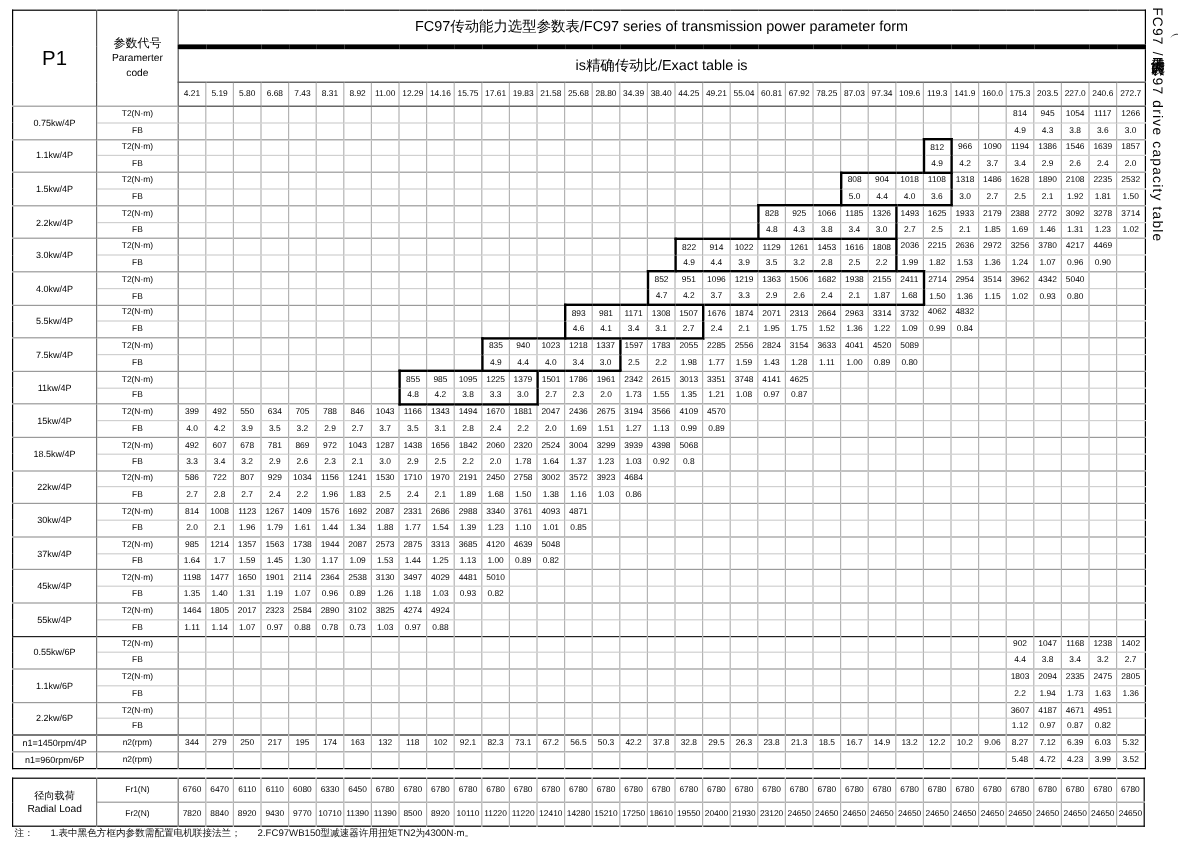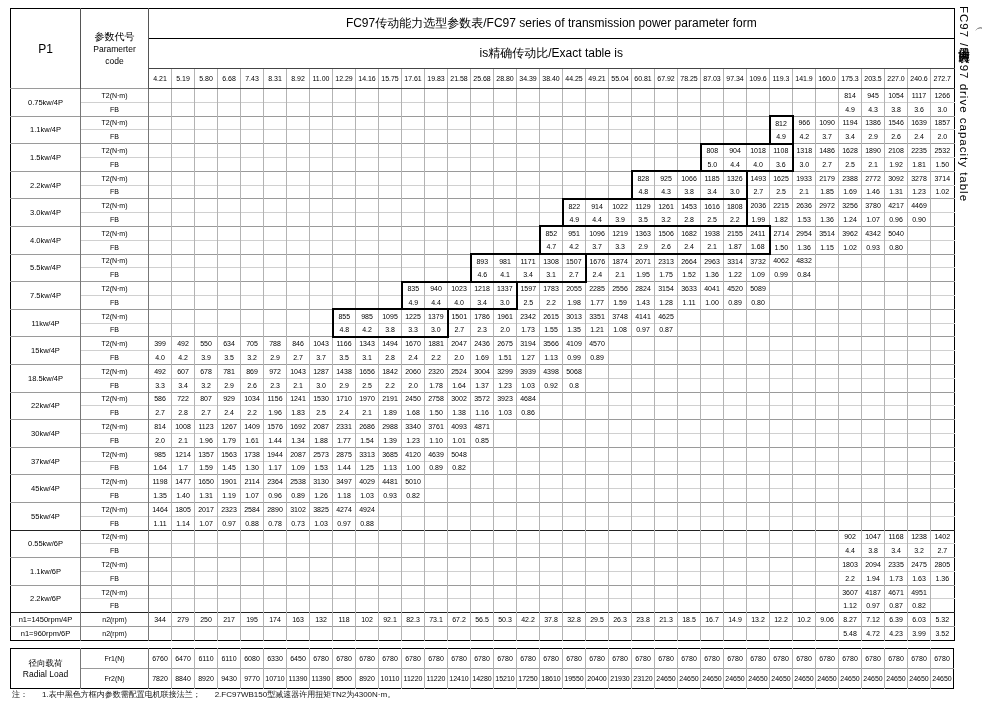--- a/index.html
+++ b/index.html
@@ -2,23 +2,23 @@
 <html><head>
 <meta charset="utf-8">
 <style>
   html,body{margin:0;padding:0;}
   body{width:982px;height:703px;background:#ffffff;position:relative;
        font-family:"Liberation Sans",sans-serif;color:#000;overflow:hidden;}
   table{border-collapse:collapse;table-layout:fixed;}
   td{padding:0;text-align:center;vertical-align:middle;overflow:hidden;white-space:nowrap;}
   #maintbl{position:absolute;left:10px;top:8px;width:943px;}
   #maintbl table, #radtbl table{width:943px;border:1.5px solid #000;}
-  .title{font-size:12px;border-bottom:1px solid #000000;}
+  .title{font-size:12px;border-bottom:4px solid #000000;}
   .subtitle{font-size:12px;}
-  .p1{font-size:12px;border-right:1px solid #555;}
+  .p1{font-size:17px;border-right:1px solid #555;}
   .pc{font-size:10px;border-right:1px solid #555;line-height:1.2;}
   .pc .en{font-size:8.5px;}
   .rt{font-size:7px;border-left:1px solid #b3b3b3;}
   tr.ratios td{border-top:1px solid #444;border-bottom:1px solid #444;}
   .num{font-size:7px;border-left:1px solid #b3b3b3;}
   .c1{border-left:1px solid #777;}
   .lab{font-size:7.5px;border-right:1px solid #777;}
   .code{font-size:7px;border-right:1px solid #777;}
   tr.t2row td{border-top:1px solid #9a9a9a;}
   tr.fbrow td{border-top:1px solid #d0d0d0;}

